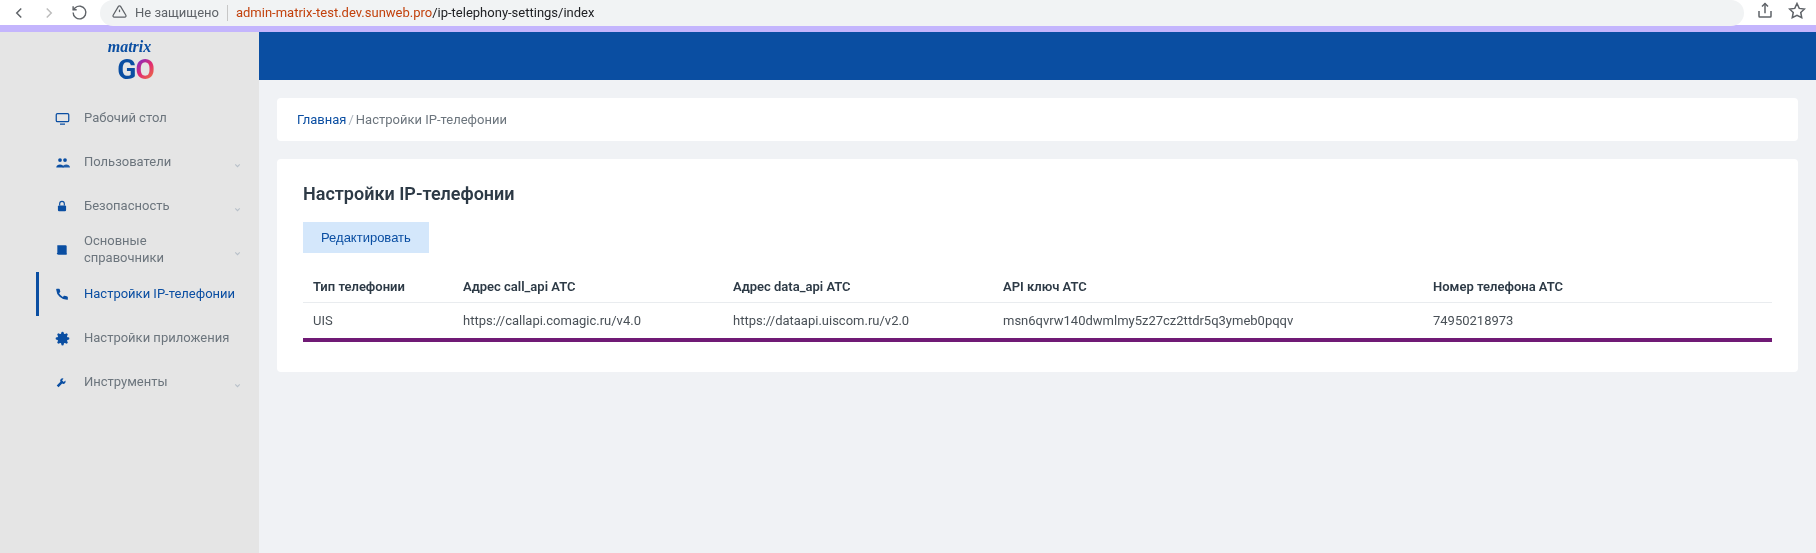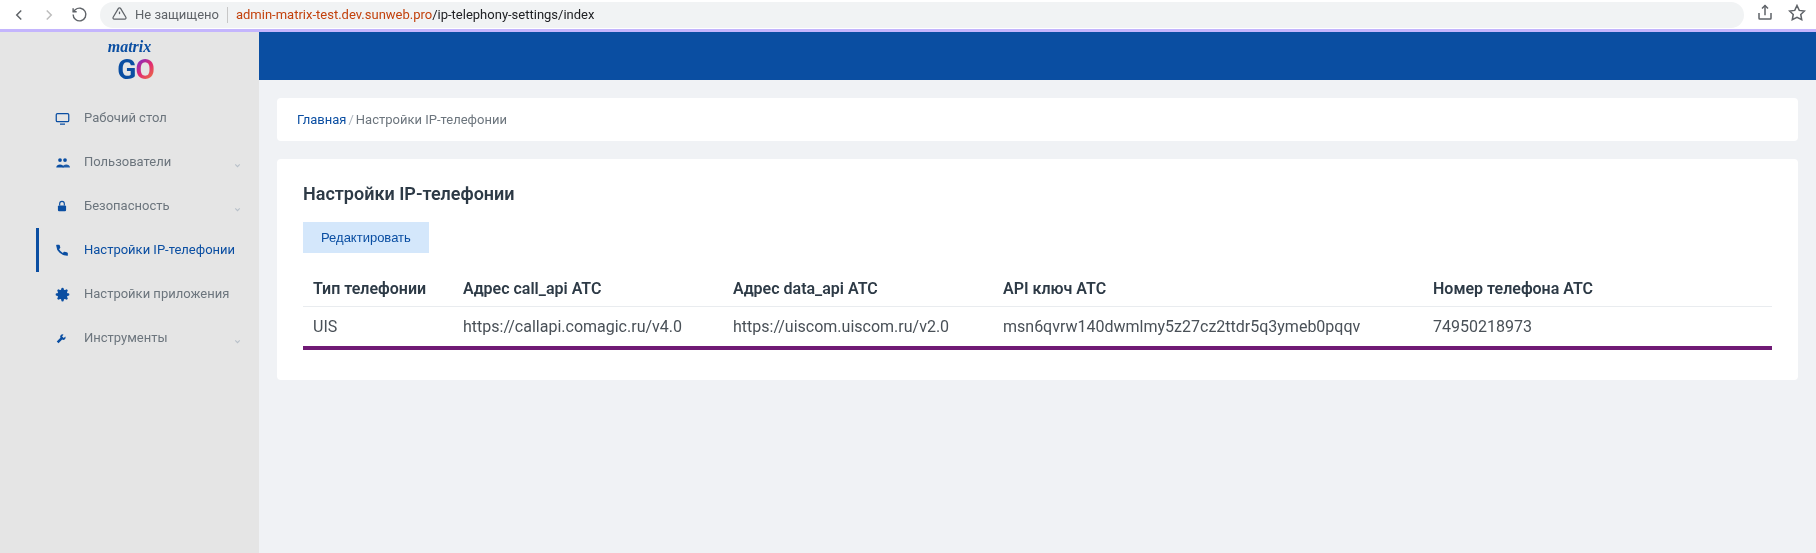--- a/index.html
+++ b/index.html
@@ -1,20 +1,20 @@
 <!DOCTYPE html>
 <html><head>
 <meta charset="utf-8">
 <style>
   * { box-sizing: border-box; margin: 0; padding: 0; }
   html, body { height: 100%; font-family: -apple-system, BlinkMacSystemFont, "Segoe UI", Roboto, Arial, sans-serif; background: #fff; color: #333; }
   body { width: 1816px; height: 553px; overflow: hidden; }
 
   
-  .browser-bar { display: flex; align-items: center; height: 32px; padding: 0 10px; background: #fff; border-bottom: 3px solid #c4b5fd; gap: 12px; }
+  .browser-bar { display: flex; align-items: center; height: 32px; padding: 0 10px; background: #fff; border-bottom: 7px solid #c4b5fd; gap: 12px; }
   .nav-arrow, .reload { width: 18px; height: 18px; display: flex; align-items: center; justify-content: center; color: #5f6368; }
   .nav-arrow.disabled { color: #bdbdbd; }
   .addr-wrap { flex: 1; display: flex; align-items: center; height: 26px; background: #f1f3f4; border-radius: 14px; padding: 0 12px; gap: 8px; font-size: 13px; color: #5f6368; }
   .not-secure-label { color: #5f6368; }
   .addr-sep { width: 1px; height: 16px; background: #c7c7c7; }
   .url-text { color: #202124; }
   .url-text .host { color: #c2410c; }
   .right-icons { display: flex; gap: 14px; align-items: center; color: #5f6368; }
   .right-icons svg { width: 18px; height: 18px; }
 
@@ -45,21 +45,21 @@
   .content-pad { padding: 18px; }
 
   .breadcrumb-card { background: #fff; border-radius: 4px; padding: 14px 20px; font-size: 13px; color: #6c757d; display: flex; gap: 2px; align-items: center; }
   .breadcrumb-card a { color: #0a4ea2; text-decoration: none; }
   .breadcrumb-card .sep { color: #adb5bd; }
 
   .panel { background: #fff; border-radius: 4px; margin-top: 18px; padding: 24px 26px 30px; }
   .panel h1 { font-size: 18px; font-weight: 600; color: #2d3a46; margin-bottom: 18px; }
   .edit-btn { background: #d4e7fb; color: #0a4ea2; border: none; border-radius: 0; padding: 8px 18px; font-size: 13px; cursor: pointer; margin-bottom: 18px; }
 
-  table.data { width: 100%; border-collapse: collapse; font-size: 16px; }
+  table.data { width: 100%; border-collapse: collapse; font-size: 13px; }
   table.data th { text-align: left; font-weight: 600; color: #2d3a46; padding: 8px 10px; border-bottom: 1px solid #e9ecef; }
   table.data td { padding: 10px 10px; color: #495057; border-bottom: 4px solid #701a75; }
 
 </style>
 </head>
 <body>
 
 <div class="browser-bar">
   <div class="nav-arrow">
     <svg viewBox="0 0 24 24" width="18" height="18" fill="none" stroke="currentColor" stroke-width="2">
@@ -150,20 +150,34 @@
           </svg>
       </span>
       <span class="label">Безопасность</span>
       <span class="chev">
         <svg viewBox="0 0 24 24" width="9" height="9" fill="none" stroke="currentColor" stroke-width="3">
             <polyline points="6 9 12 15 18 9"></polyline>
           </svg>
       </span>
     </div>
 
+    <div class="nav-item">
+      <span class="icon">
+        <svg viewBox="0 0 24 24" width="14" height="14" fill="currentColor">
+            <path d="M4 4h14a2 2 0 0 1 2 2v13H6a2 2 0 0 1-2-2V4z"></path>
+            <path d="M4 17a2 2 0 0 0 2 2h14" fill="none" stroke="currentColor" stroke-width="2"></path>
+          </svg>
+      </span>
+      <span class="label">Основные справочники</span>
+      <span class="chev">
+        <svg viewBox="0 0 24 24" width="9" height="9" fill="none" stroke="currentColor" stroke-width="3">
+            <polyline points="6 9 12 15 18 9"></polyline>
+          </svg>
+      </span>
+    </div>
 
     <div class="nav-item active">
       <span class="icon">
         <svg viewBox="0 0 24 24" width="14" height="14" fill="currentColor">
             <path d="M22 16.92V21a1 1 0 0 1-1.09 1A19 19 0 0 1 2 4.09 1 1 0 0 1 3 3h4.09a1 1 0 0 1 1 .75l1 4a1 1 0 0 1-.29 1L7 10.5a16 16 0 0 0 6.5 6.5l1.75-1.8a1 1 0 0 1 1-.29l4 1a1 1 0 0 1 .75 1z"></path>
           </svg>
       </span>
       <span class="label">Настройки IP-телефонии</span>
     </div>
 
@@ -220,21 +234,21 @@
               <th>Адрес call_api АТС</th>
               <th>Адрес data_api АТС</th>
               <th>API ключ АТС</th>
               <th>Номер телефона АТС</th>
             </tr>
           </thead>
           <tbody>
             <tr>
               <td>UIS</td>
               <td>https://callapi.comagic.ru/v4.0</td>
-              <td>https://uiscom.uiscom.ru/v2.0</td>
+              <td>https://dataapi.uiscom.ru/v2.0</td>
               <td>msn6qvrw140dwmlmy5z27cz2ttdr5q3ymeb0pqqv</td>
               <td>74950218973</td>
             </tr>
           </tbody>
         </table>
       </div>
     </div>
   </main>
 </div>
 

